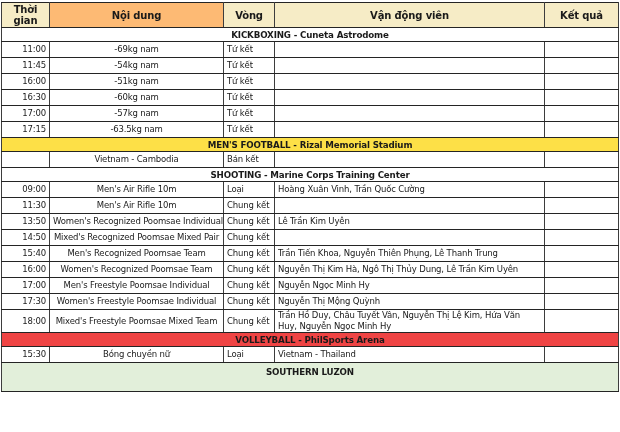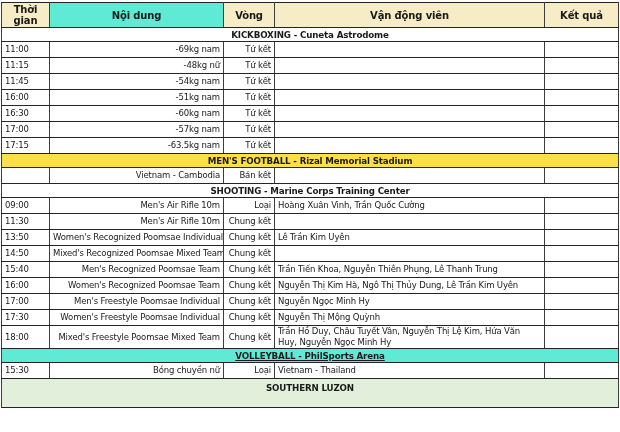--- a/index.html
+++ b/index.html
@@ -36,61 +36,54 @@
     font-size:10px;
   }
   tr.section td{
     height:13px;
     font-weight:bold;
     text-align:center;
     white-space:nowrap;
     font-size:8.7px;
   }
   tr.data td{height:15px;line-height:11px;}
-  td.c-time{text-align:left;white-space:nowrap;}
-  td.c-content{text-align:right;white-space:nowrap;}
-  td.c-round{text-align:right;white-space:nowrap;}
+  td.c-time{text-align:right;white-space:nowrap;}
+  td.c-content{text-align:center;white-space:nowrap;}
+  td.c-round{text-align:left;white-space:nowrap;}
   td.c-athletes{text-align:left;white-space:normal;line-height:10.5px;padding-top:2px;padding-bottom:2px;margin-left:26px;}
   td.c-result{}
 </style>
 </head>
 <body>
 
 <div class="page">
   <table class="sched">
     <colgroup>
         <col style="width: 48px;">
         <col style="width: 174px;">
         <col style="width: 51px;">
         <col style="width: 270px;">
         <col style="width: 74px;">
       </colgroup>
     <thead>
         <tr class="hdr">
           <th style="background: rgb(246, 236, 198);">Thời gian</th>
-          <th style="background: #5eead4;">Nội dung</th>
+          <th style="background: #fdba74;">Nội dung</th>
           <th style="background: rgb(246, 236, 198);">Vòng</th>
           <th style="background: rgb(246, 236, 198); margin-left: 8px;">Vận động viên</th>
           <th style="background: rgb(246, 236, 198);">Kết quả</th>
         </tr>
       </thead>
     <tbody>
         <tr class="section">
           <td colspan="5" style="background: rgb(255, 255, 255);">KICKBOXING - Cuneta Astrodome</td>
         </tr>
         <tr class="data">
           <td class="c-time">11:00</td>
           <td class="c-content">-69kg nam</td>
-          <td class="c-round">Tứ kết</td>
-          <td class="c-athletes"></td>
-          <td class="c-result"></td>
-        </tr>
-        <tr class="data">
-          <td class="c-time">11:15</td>
-          <td class="c-content">-48kg nữ</td>
           <td class="c-round">Tứ kết</td>
           <td class="c-athletes"></td>
           <td class="c-result"></td>
         </tr>
         <tr class="data">
           <td class="c-time">11:45</td>
           <td class="c-content">-54kg nam</td>
           <td class="c-round">Tứ kết</td>
           <td class="c-athletes"></td>
           <td class="c-result"></td>
@@ -152,21 +145,21 @@
         </tr>
         <tr class="data">
           <td class="c-time">13:50</td>
           <td class="c-content">Women's Recognized Poomsae Individual</td>
           <td class="c-round">Chung kết</td>
           <td class="c-athletes">Lê Trần Kim Uyên</td>
           <td class="c-result"></td>
         </tr>
         <tr class="data">
           <td class="c-time">14:50</td>
-          <td class="c-content">Mixed's Recognized Poomsae Mixed Team</td>
+          <td class="c-content">Mixed's Recognized Poomsae Mixed Pair</td>
           <td class="c-round">Chung kết</td>
           <td class="c-athletes"></td>
           <td class="c-result"></td>
         </tr>
         <tr class="data">
           <td class="c-time">15:40</td>
           <td class="c-content">Men's Recognized Poomsae Team</td>
           <td class="c-round">Chung kết</td>
           <td class="c-athletes">Trần Tiến Khoa, Nguyễn Thiên Phụng, Lê Thanh Trung</td>
           <td class="c-result"></td>
@@ -193,21 +186,21 @@
           <td class="c-result"></td>
         </tr>
         <tr class="data">
           <td class="c-time">18:00</td>
           <td class="c-content">Mixed's Freestyle Poomsae Mixed Team</td>
           <td class="c-round">Chung kết</td>
           <td class="c-athletes">Trần Hồ Duy, Châu Tuyết Vân, Nguyễn Thị Lệ Kim, Hứa Văn Huy, Nguyễn Ngọc Minh Hy</td>
           <td class="c-result"></td>
         </tr>
         <tr class="section">
-          <td colspan="5" style="background: #5eead4; text-decoration: underline;">VOLLEYBALL - PhilSports Arena</td>
+          <td colspan="5" style="background: #ef4444;">VOLLEYBALL - PhilSports Arena</td>
         </tr>
         <tr class="data">
           <td class="c-time">15:30</td>
           <td class="c-content">Bóng chuyền nữ</td>
           <td class="c-round">Loại</td>
           <td class="c-athletes">Vietnam - Thailand</td>
           <td class="c-result"></td>
         </tr>
         <tr class="section">
           <td colspan="5" style="background: rgb(226, 239, 218); height: 24px; vertical-align: top; padding-top: 4px;">SOUTHERN LUZON</td>

